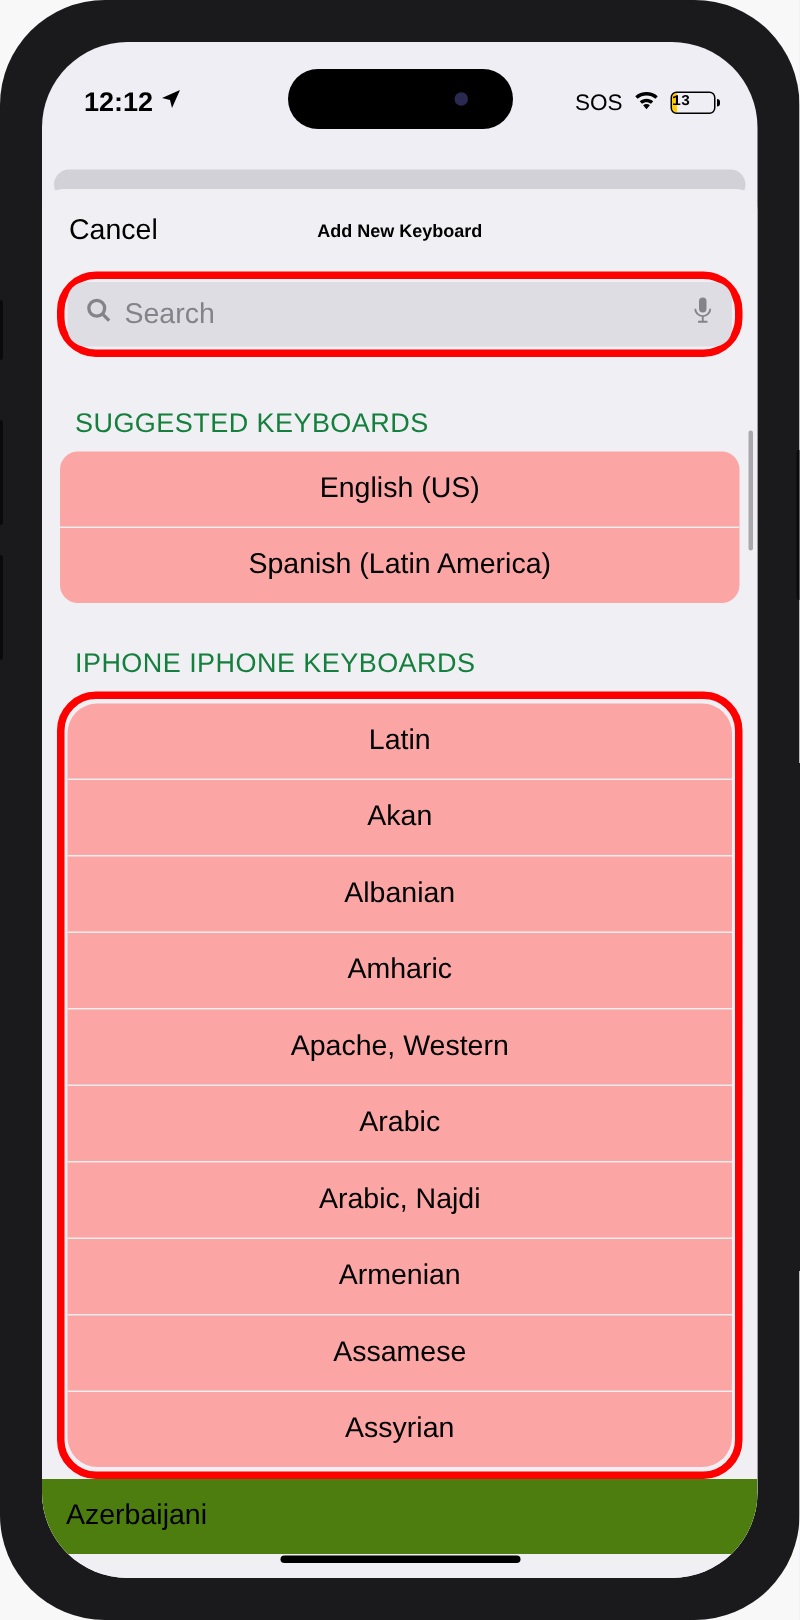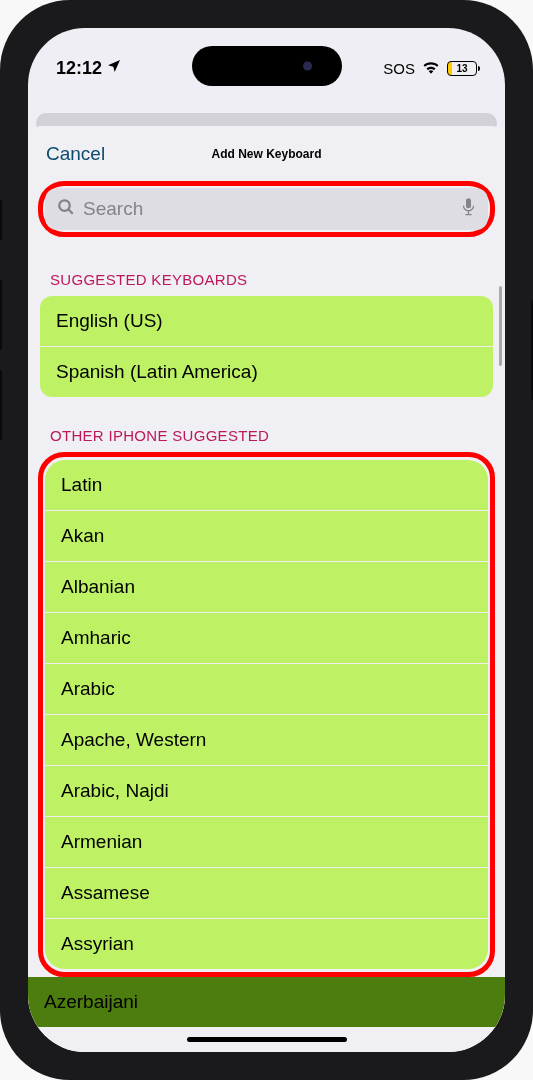--- a/index.html
+++ b/index.html
@@ -70,21 +70,22 @@
     .status-left { display: flex; align-items: center; gap: 4px; }
     .status-right { display: flex; align-items: center; gap: 7px; font-size: 15px; }
     .battery {
       width: 30px; height: 15px;
       border: 1.5px solid #000;
       border-radius: 4px;
       position: relative;
       background: linear-gradient(to right, #ffcc00 13%, transparent 13%);
       display: flex;
       align-items: center;
-      justify-content: center;
+      justify-content: flex-start;
+      font-family: Liberation Mono, monospace;
     }
     .battery::after {
       content: "";
       position: absolute;
       right: -4px;
       top: 4px;
       width: 2px;
       height: 5px;
       background: #000;
       border-radius: 0 2px 2px 0;
@@ -110,21 +111,21 @@
       display: flex;
       flex-direction: column;
     }
     .modal-header {
       display: flex;
       align-items: center;
       padding: 17px 18px 12px;
       position: relative;
     }
     .cancel-btn {
-      color: #0c4a6e;
+      color: #000000;
       font-size: 19px;
       cursor: pointer;
     }
     .modal-title {
       position: absolute;
       left: 50%;
       transform: translateX(-50%);
       font-size: 12px;
       font-weight: 600;
     }
@@ -161,30 +162,31 @@
     .scroll-indicator {
       position: absolute;
       right: 3px;
       top: 45px;
       width: 3px;
       height: 80px;
       background: #a9a9ad;
       border-radius: 2px;
     }
     .section-label {
-      font-size: 15px;
-      color: #be185d;
+      font-size: 18px;
+      color: #15803d;
       letter-spacing: 0.3px;
       padding: 30px 22px 8px;
     }
     .list-group {
-      background: #bef264;
+      background: #fca5a5;
       border-radius: 12px;
       margin: 0 12px;
       overflow: hidden;
+      text-align: center;
     }
     .list-item {
       padding: 14px 16px;
       font-size: 19px;
       border-bottom: 1px solid #eeeef0;
       cursor: pointer;
     }
     .list-item:last-child { border-bottom: none; }
     .highlight-list {
       margin: 0 10px;
@@ -277,30 +279,30 @@
 
       <div class="content">
         <div class="scroll-indicator"></div>
 
         <div class="section-label">SUGGESTED KEYBOARDS</div>
         <div class="list-group">
           <div class="list-item">English (US)</div>
           <div class="list-item">Spanish (Latin America)</div>
         </div>
 
-        <div class="section-label">OTHER IPHONE SUGGESTED</div>
+        <div class="section-label">IPHONE IPHONE KEYBOARDS</div>
 
         <div class="highlight-list">
           <div class="list-group">
             <div class="list-item">Latin</div>
             <div class="list-item">Akan</div>
             <div class="list-item">Albanian</div>
             <div class="list-item">Amharic</div>
+            <div class="list-item">Apache, Western</div>
             <div class="list-item">Arabic</div>
-            <div class="list-item">Apache, Western</div>
             <div class="list-item">Arabic, Najdi</div>
             <div class="list-item">Armenian</div>
             <div class="list-item">Assamese</div>
             <div class="list-item">Assyrian</div>
           </div>
         </div>
 
         <div class="overflow-item">Azerbaijani</div>
       </div>
 

